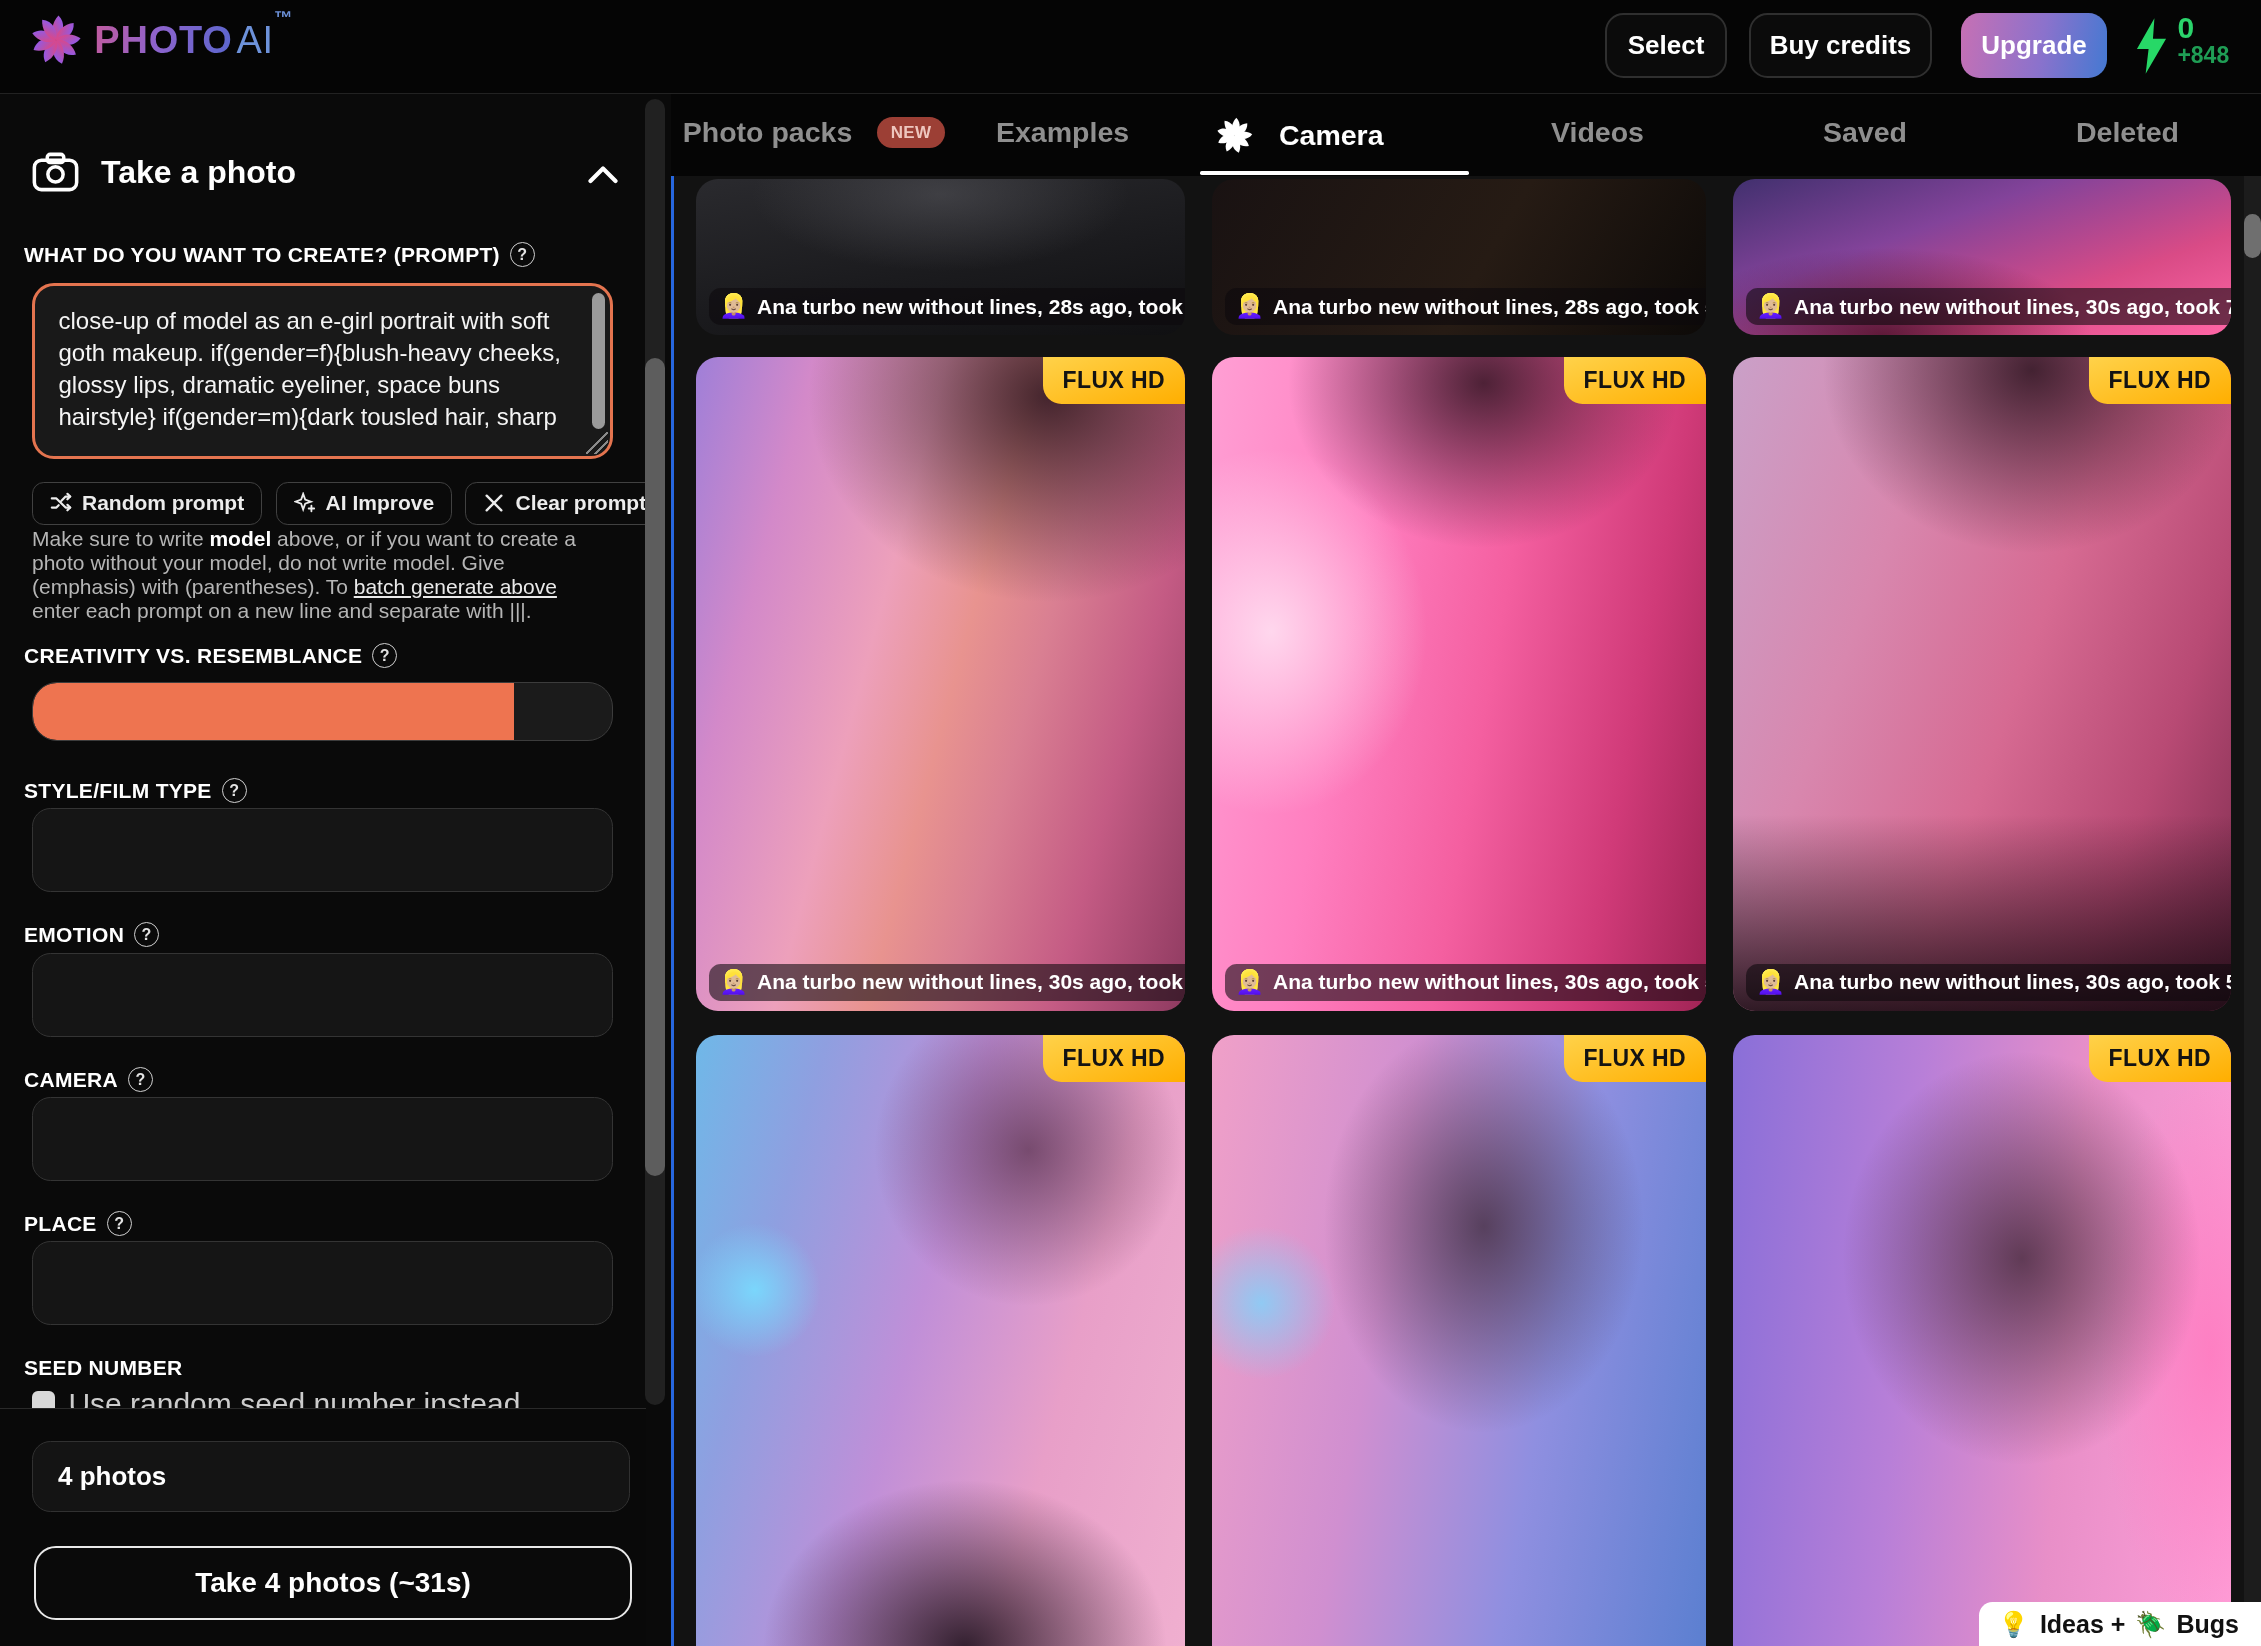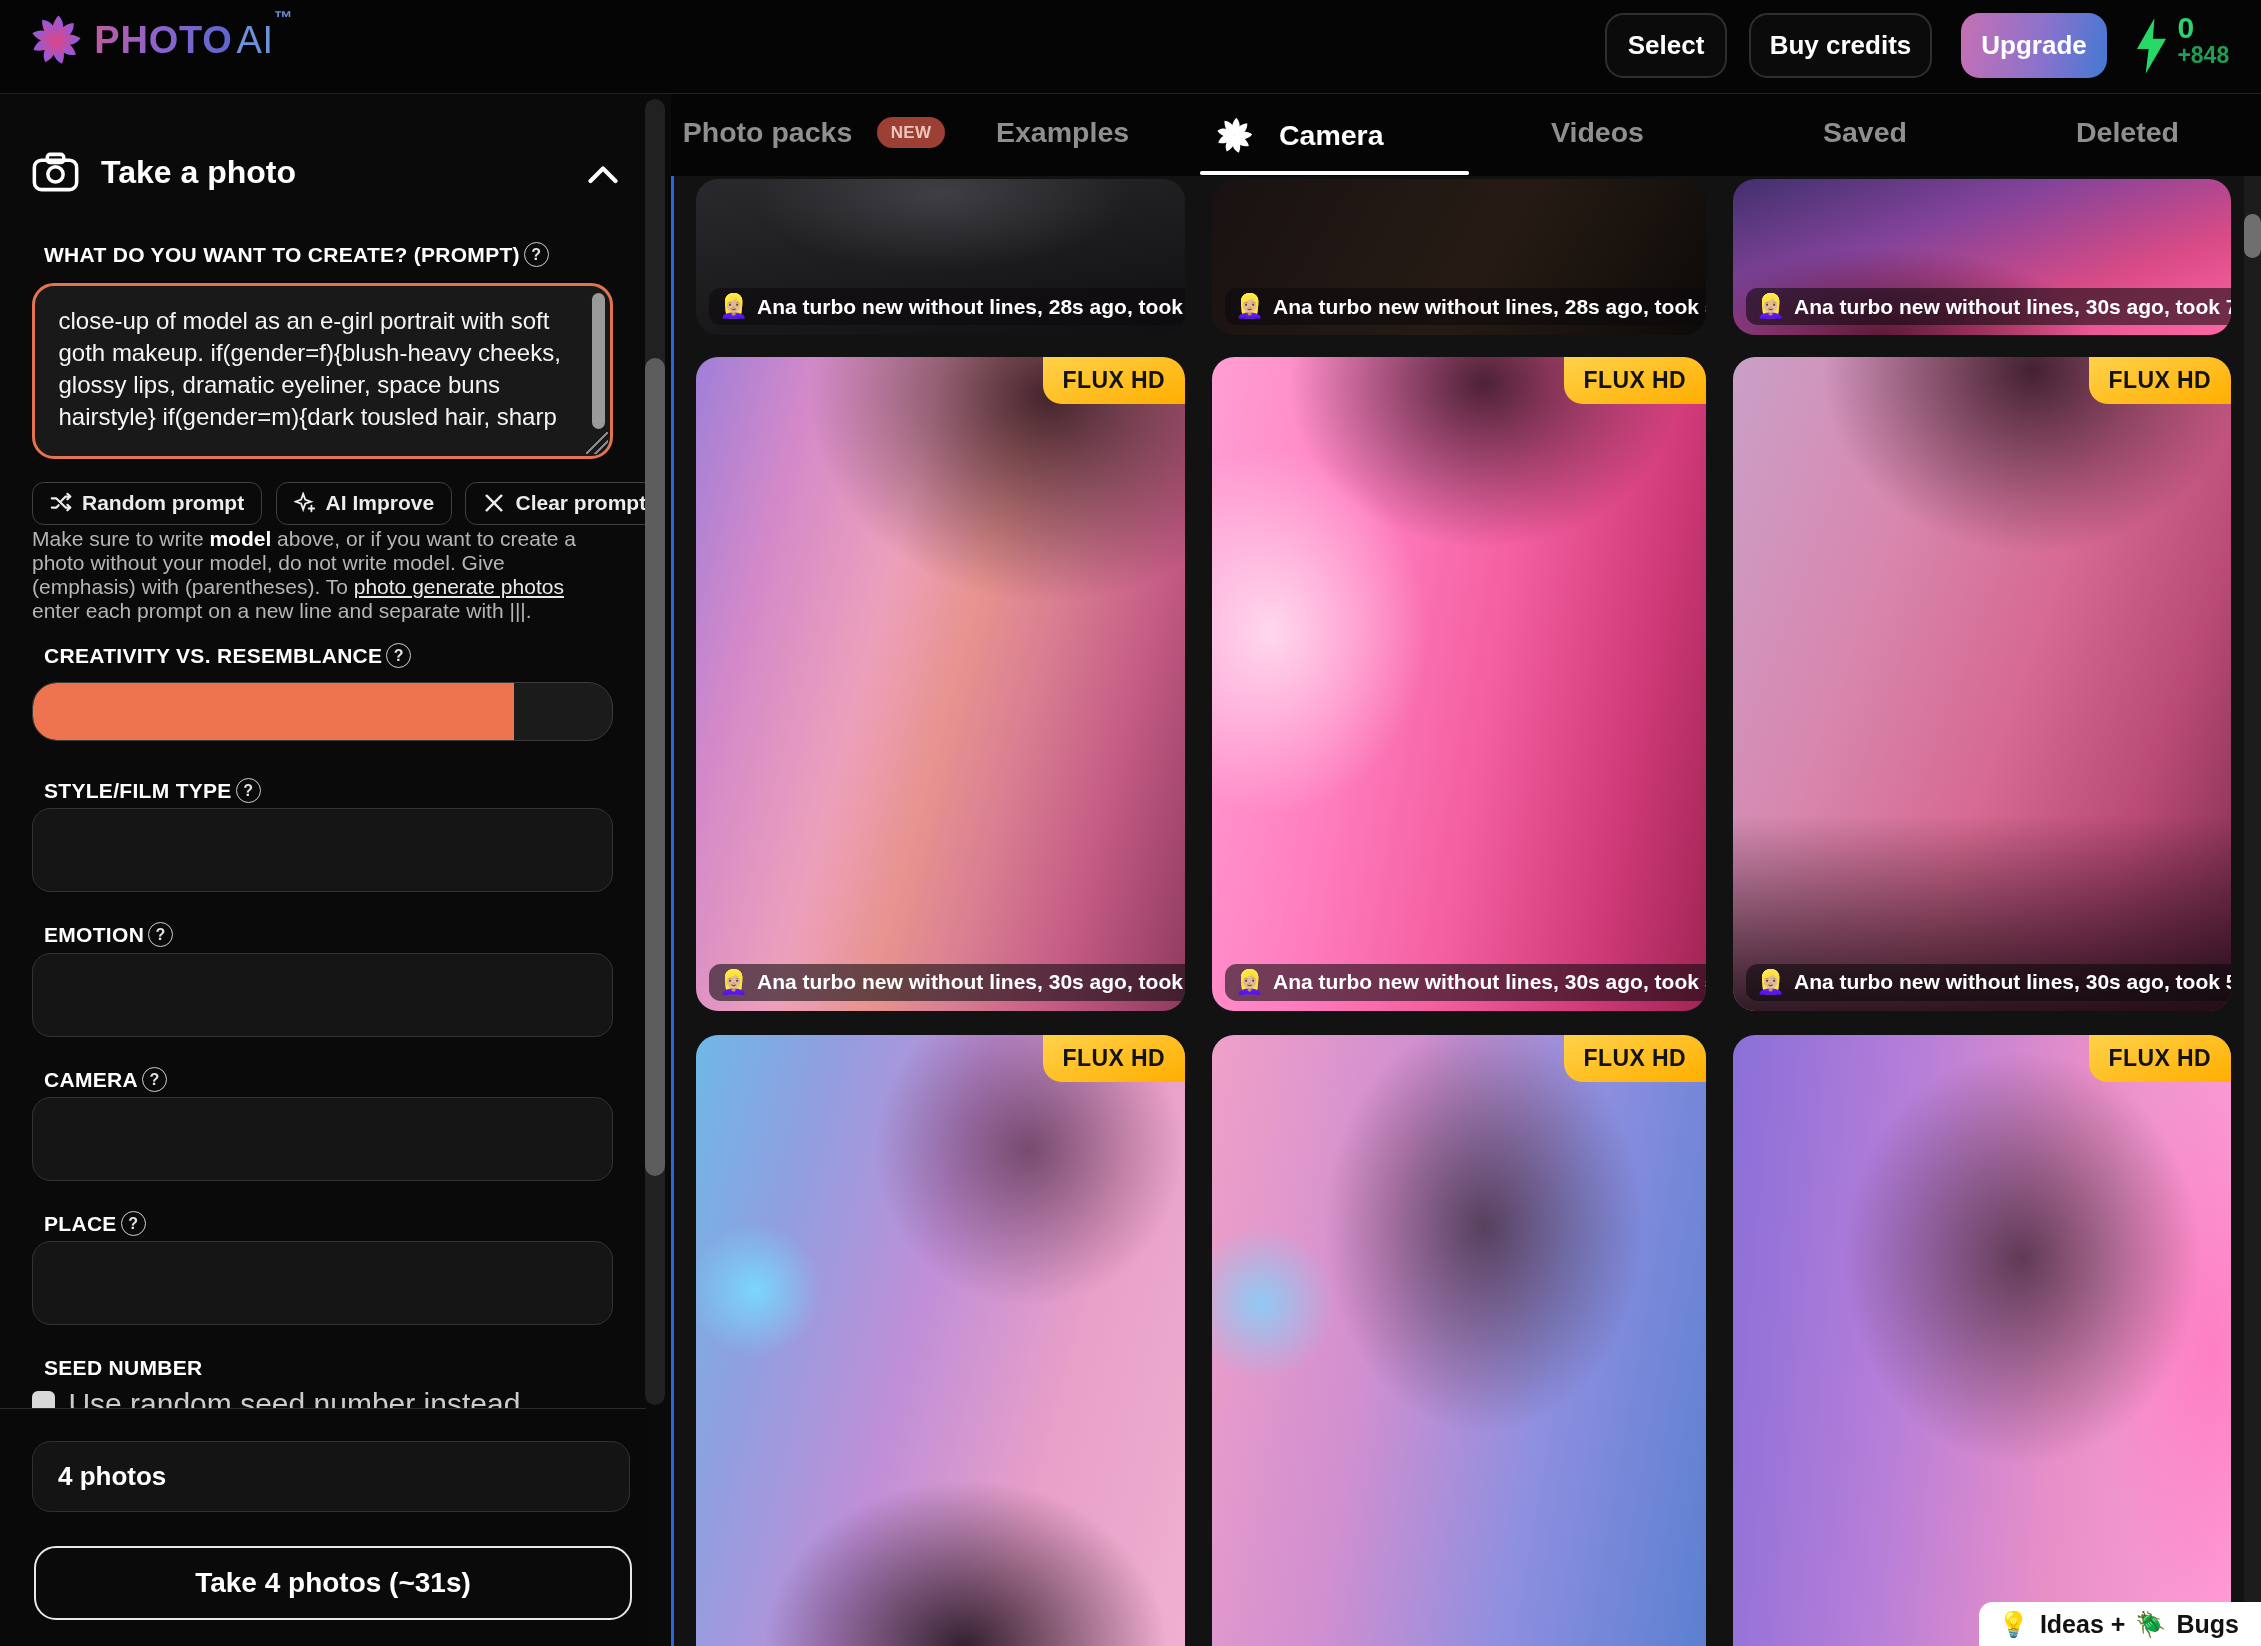--- a/index.html
+++ b/index.html
@@ -28,21 +28,21 @@
   .credit-count { color:#2bd46c; font-size:30px; font-weight:700; }
   .credit-delta { color:#1f9e55; font-size:23px; font-weight:600; }
 
   
   .sidebar { position:absolute; left:0; top:94px; width:671px; height:1553px; background:#0a0a0a; z-index:30; }
   .side-title { position:absolute; left:32px; top:57px; display:flex; align-items:center; gap:22px; }
   .cam-glyph { width:47px; height:42px; }
   .side-title-text { color:#fff; font-size:32px; font-weight:700; }
   .chevron-up { position:absolute; left:588px; top:71px; width:30px; height:18.5px; }
 
-  .field-label { position:absolute; left:44px; color:#fff; font-size:21px; font-weight:800; letter-spacing:0.3px; display:flex; align-items:center; gap:4px; }
+  .field-label { position:absolute; left:24px; color:#fff; font-size:21px; font-weight:800; letter-spacing:0.3px; display:flex; align-items:center; gap:10px; }
   .help-circle { width:25px; height:25px; border:1.7px solid #cfcfcf; border-radius:50%; color:#e3e3e3;
     font-size:16px; font-weight:700; display:inline-flex; align-items:center; justify-content:center; }
 
   .prompt-box { position:absolute; left:32px; top:189px; width:581px; height:176px; background:#191919;
     border:3.4px solid #e4744f; border-radius:22px; overflow:hidden; }
   .prompt-box textarea { position:absolute; inset:0; width:100%; height:100%; background:transparent; border:none; resize:none; outline:none;
     color:#f5f5f5; font-family:inherit; font-size:24px; line-height:32px; padding:18.5px 47px 15px 23.5px; overflow:hidden; }
   .ta-thumb { position:absolute; right:5px; top:6.7px; width:13.4px; height:136px; background:#9a9a9a; border-radius:6.7px; }
   .ta-grip { position:absolute; right:2.5px; bottom:2.5px; width:22px; height:22px;
     background:linear-gradient(135deg,transparent 0 46%,#8a8a8a 46% 54%,transparent 54% 66%,#8a8a8a 66% 74%,transparent 74%); }
@@ -212,21 +212,21 @@
         <span>AI Improve</span>
       </div>
       <div class="pbtn">
         <svg viewBox="0 0 24 24">
           <path d="M4 4 L20 20 M20 4 L4 20" stroke="#ececec" stroke-width="2.6" stroke-linecap="round"></path>
         </svg>
         <span>Clear prompt</span>
       </div>
     </div>
 
-    <div class="help-text"><span>Make sure to write </span><b>model</b><span> above, or if you want to create a photo without your model, do not write model. Give (emphasis) with (parentheses). To </span><u>photo generate photos</u><span> enter each prompt on a new line and separate with |||.</span></div>
+    <div class="help-text"><span>Make sure to write </span><b>model</b><span> above, or if you want to create a photo without your model, do not write model. Give (emphasis) with (parentheses). To </span><u>batch generate above</u><span> enter each prompt on a new line and separate with |||.</span></div>
 
     <div class="field-label" style="top:549px;">
       <span>CREATIVITY VS. RESEMBLANCE</span>
       <span class="help-circle">?</span>
     </div>
     <div class="slider-wrap">
       <div class="slider-fill" style="width: 83%;"></div>
     </div>
 
     <div class="field-label" style="top:684px;">

